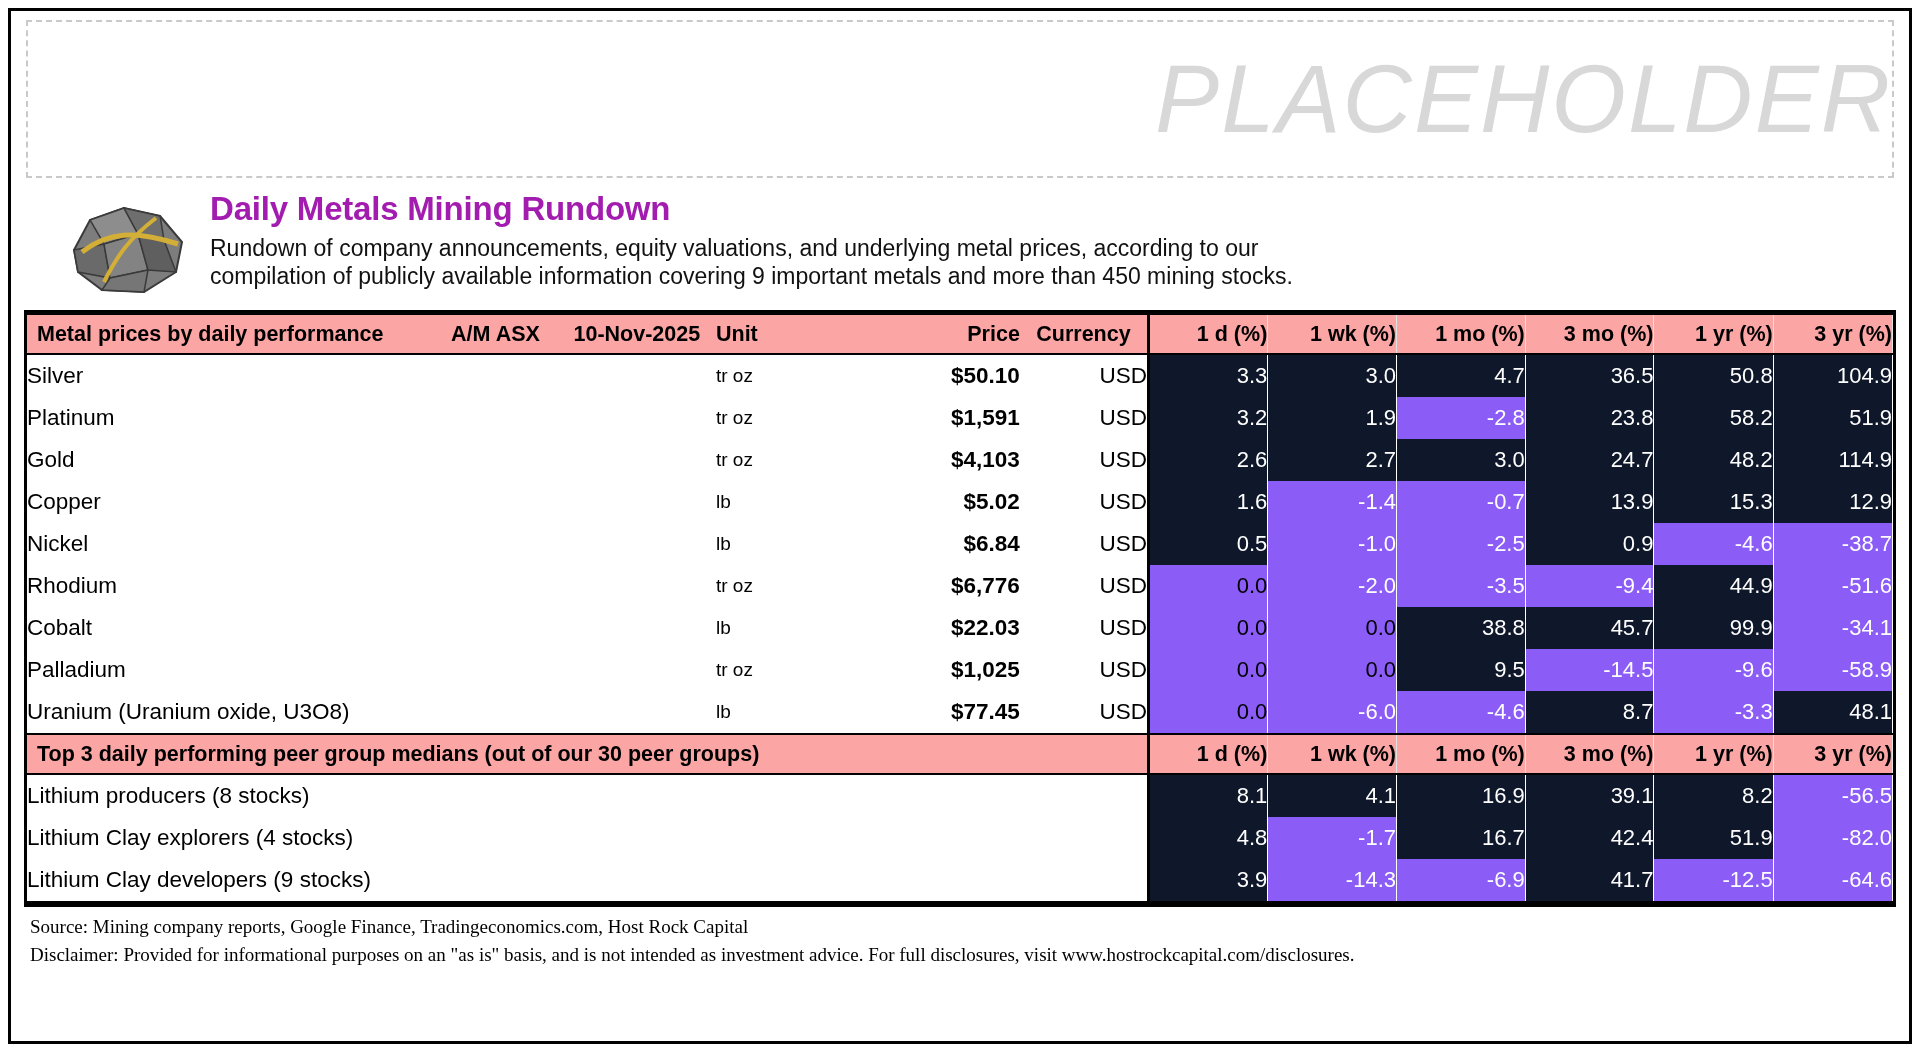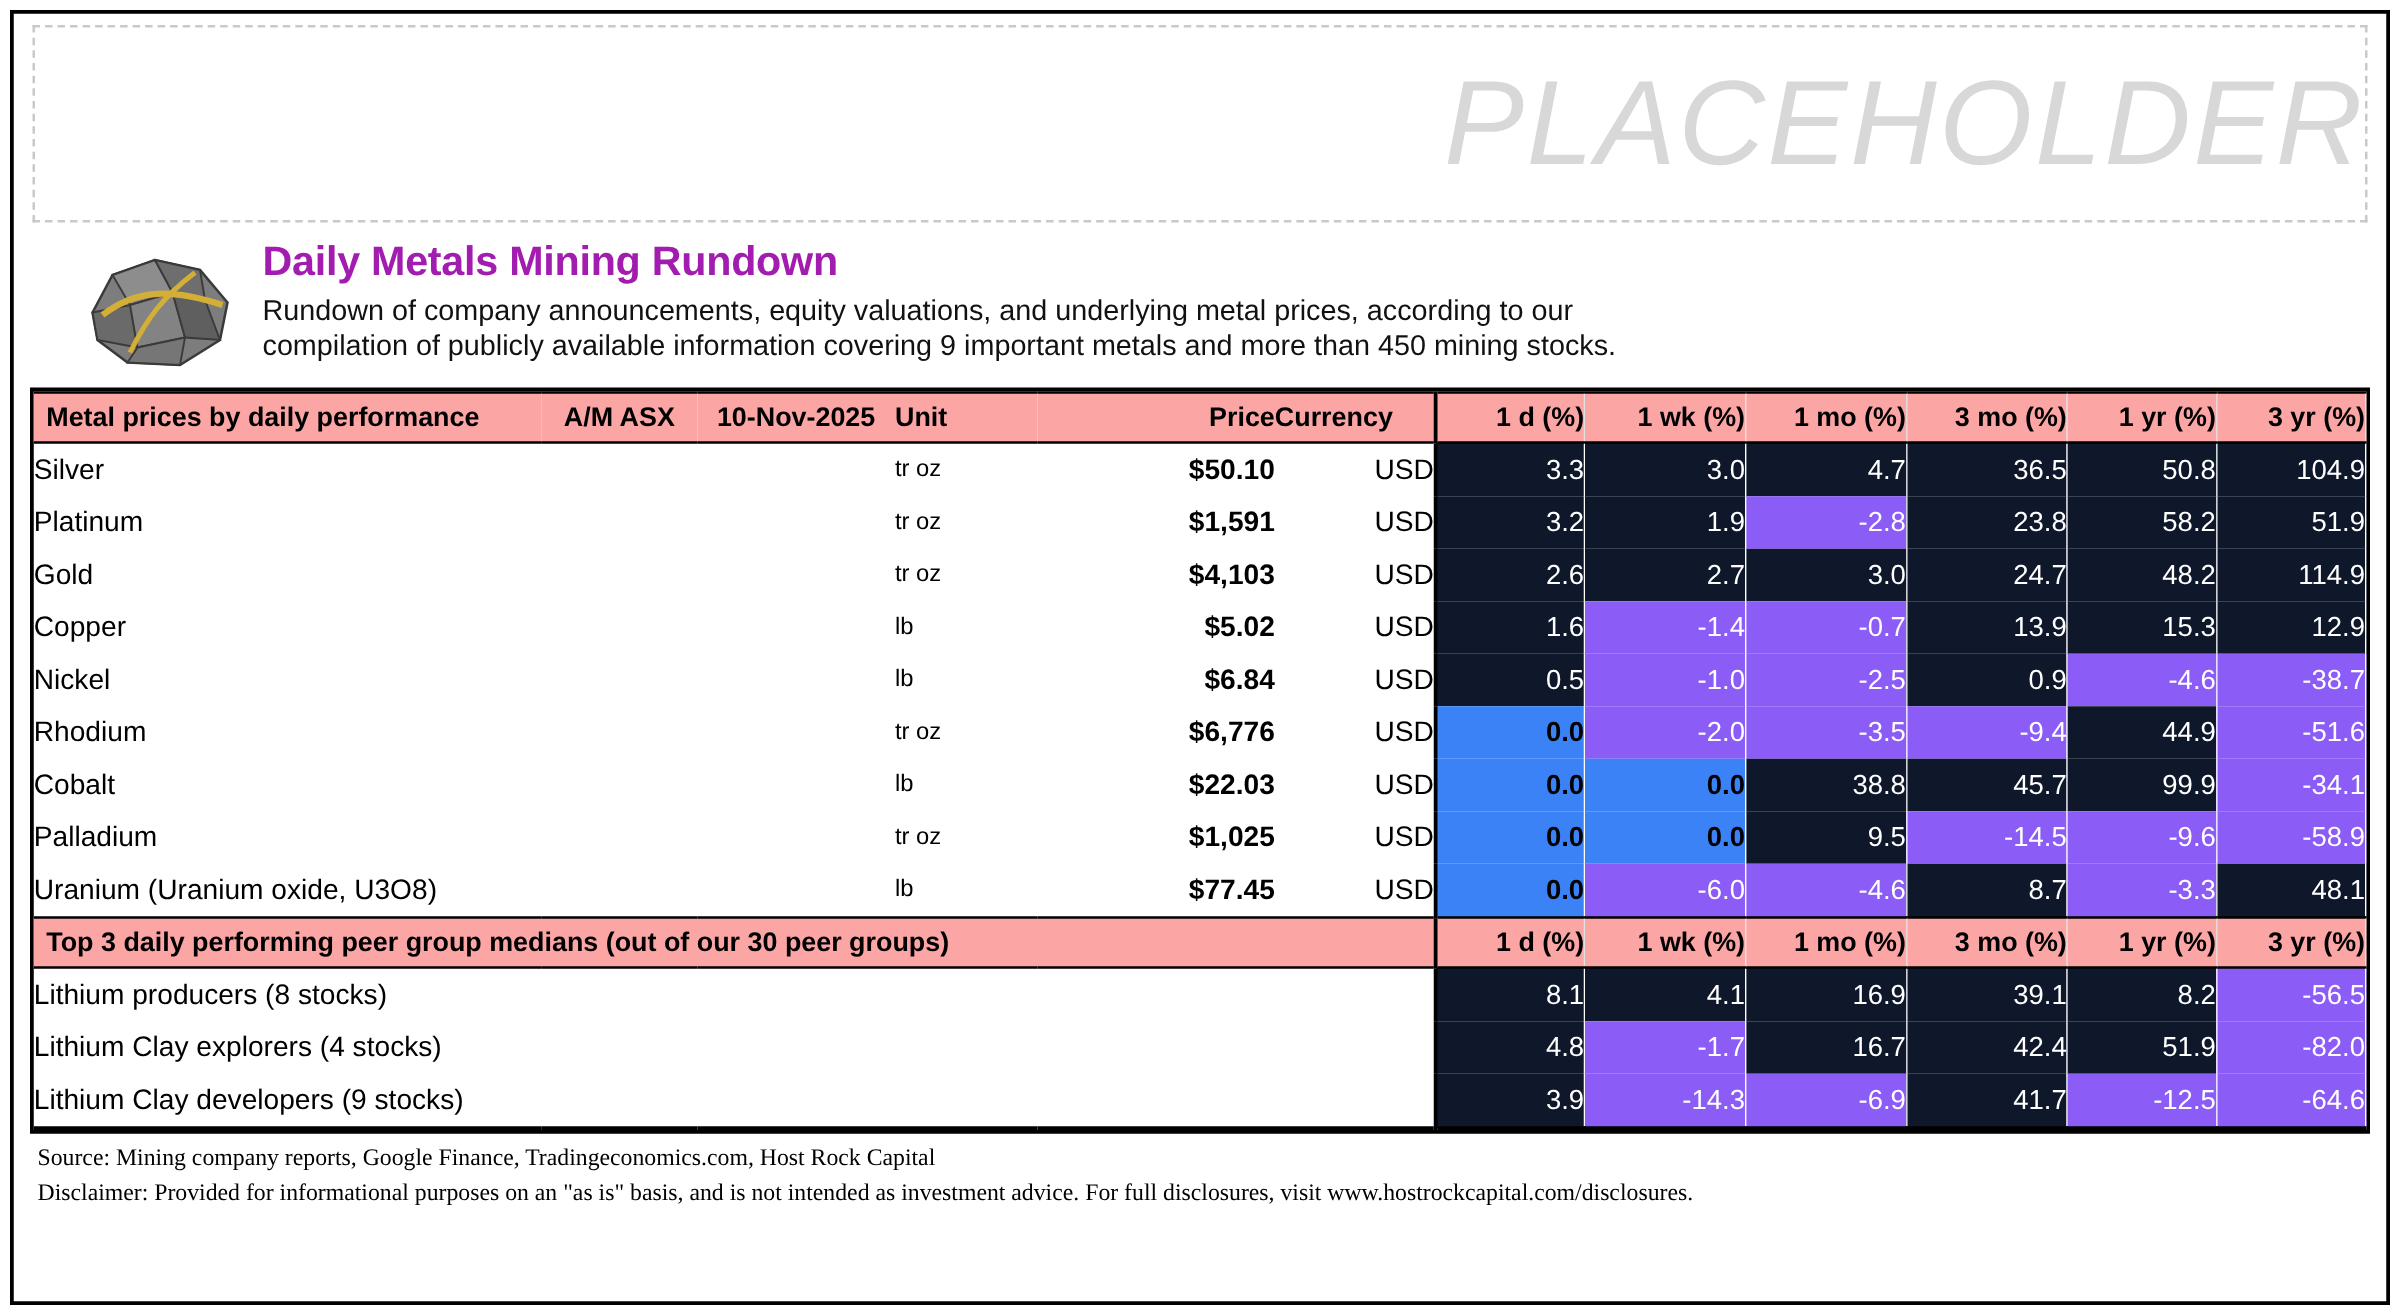--- a/index.html
+++ b/index.html
@@ -153,34 +153,34 @@
   }
   .hdr-unit {
     font-size: 21px;
     font-weight: bold;
     text-align: left;
     padding-left: 4px;
   }
   .hdr-cur {
     font-size: 21px;
     font-weight: bold;
-    text-align: left;
+    text-align: center;
     padding-right: 6px;
   }
   .perf {
     font-size: 22px;
     text-align: right;
     padding-right: 10px;
     height: 42px;
     color: #000;
     border-right: 1px solid #ffffff;
   }
   .perf.pos { background: #0f172a; color: #fff; }
   .perf.neg { background: #8b5cf6; color: #fff; }
-  .perf.flat { background: #3b82f6; color: #000; font-weight: bold; }
+  .perf.flat { background: #8b5cf6; color: #000; }
   .perf-hdr {
     font-size: 21px;
     font-weight: bold;
     text-align: right;
     padding-right: 10px;
     background: #e2e2e2;
     border-right: 1px solid #e2e2e2;
   }
   tr.data-row td {
     border-bottom: 0;

